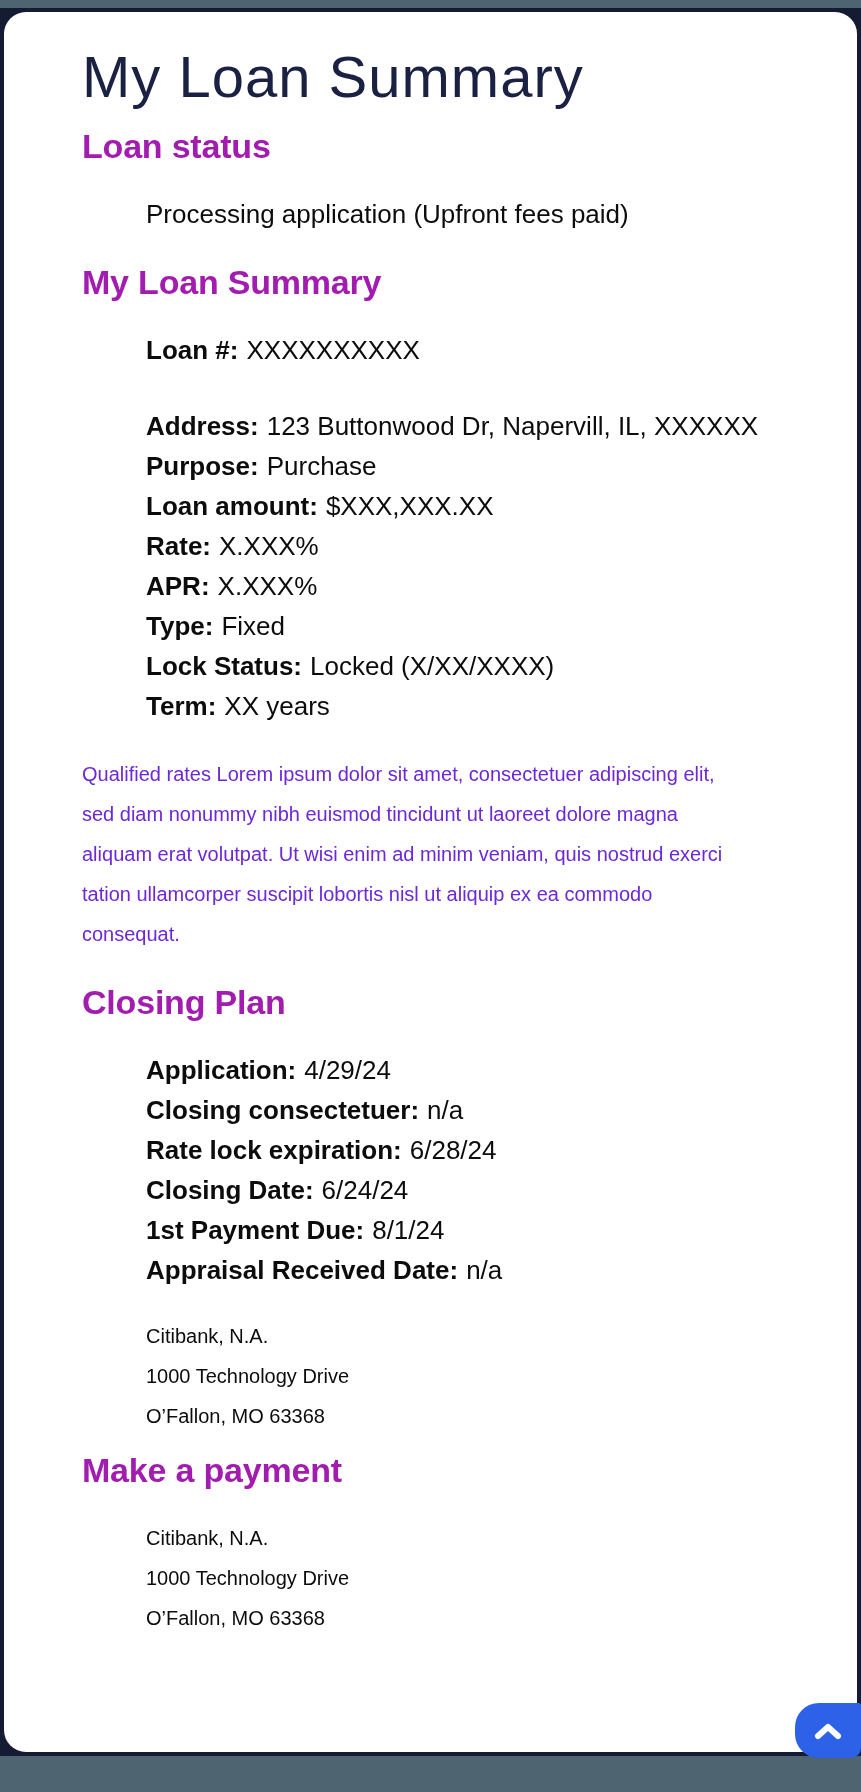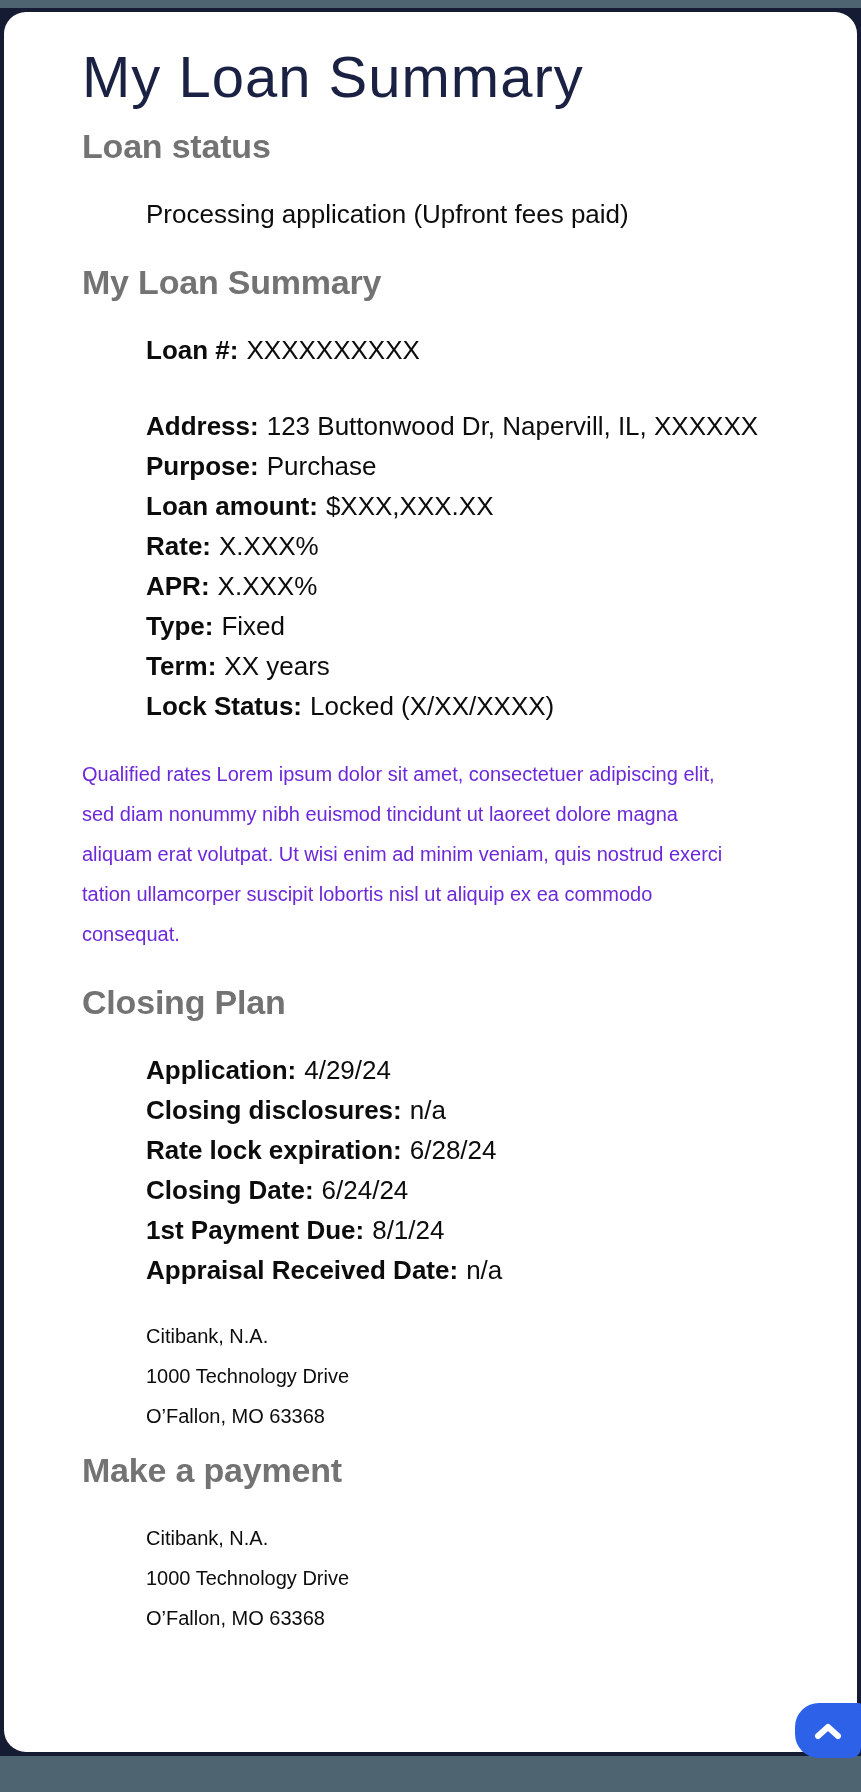--- a/index.html
+++ b/index.html
@@ -27,21 +27,21 @@
   .page-title {
     margin:30px 0 0;
     font-size:58px; line-height:70px;
     font-weight:400; letter-spacing:1px;
     color:#1A2142;
   }
   .section-heading {
     margin:26px 0 0;
     font-size:34px; line-height:44px;
     font-weight:700; letter-spacing:-0.2px;
-    color:#737373;
+    color:#a21caf;
   }
   .section-loan-status .section-heading { margin-top:12px; }
   .section-make-payment .section-heading { margin-top:12px; }
   .indent-row, .rows {
     margin:26px 0 0;
     padding-left:64px;
     font-size:26px; line-height:40px;
   }
   .rows.details-main { margin-top:36px; }
   .row .lbl { font-weight:700; }
@@ -83,35 +83,35 @@
       <div class="indent-row row">
         <span class="lbl">Loan #:</span><span class="val">XXXXXXXXXX</span>
       </div>
       <div class="rows details-main">
           <div class="row"><span class="lbl">Address:</span><span class="val">123 Buttonwood Dr, Napervill, IL, XXXXXX</span></div>
           <div class="row"><span class="lbl">Purpose:</span><span class="val">Purchase</span></div>
           <div class="row"><span class="lbl">Loan amount:</span><span class="val">$XXX,XXX.XX</span></div>
           <div class="row"><span class="lbl">Rate:</span><span class="val">X.XXX%</span></div>
           <div class="row"><span class="lbl">APR:</span><span class="val">X.XXX%</span></div>
           <div class="row"><span class="lbl">Type:</span><span class="val">Fixed</span></div>
+          <div class="row"><span class="lbl">Lock Status:</span><span class="val">Locked (X/XX/XXXX)</span></div>
           <div class="row"><span class="lbl">Term:</span><span class="val">XX years</span></div>
-          <div class="row"><span class="lbl">Lock Status:</span><span class="val">Locked (X/XX/XXXX)</span></div>
         </div>
       <p class="disclaimer">Qualified rates Lorem ipsum dolor sit amet, consectetuer adipiscing elit,
 sed diam nonummy nibh euismod tincidunt ut laoreet dolore magna
 aliquam erat volutpat. Ut wisi enim ad minim veniam, quis nostrud exerci
 tation ullamcorper suscipit lobortis nisl ut aliquip ex ea commodo
 consequat.</p>
     </section>
 
     <section class="section-closing-plan">
       <h2 class="section-heading">Closing Plan</h2>
       <div class="rows">
           <div class="row"><span class="lbl">Application:</span><span class="val">4/29/24</span></div>
-          <div class="row"><span class="lbl">Closing disclosures:</span><span class="val">n/a</span></div>
+          <div class="row"><span class="lbl">Closing consectetuer:</span><span class="val">n/a</span></div>
           <div class="row"><span class="lbl">Rate lock expiration:</span><span class="val">6/28/24</span></div>
           <div class="row"><span class="lbl">Closing Date:</span><span class="val">6/24/24</span></div>
           <div class="row"><span class="lbl">1st Payment Due:</span><span class="val">8/1/24</span></div>
           <div class="row"><span class="lbl">Appraisal Received Date:</span><span class="val">n/a</span></div>
         </div>
     </section>
 
     <section class="section-contact-us">
       <div class="rows">
           <div class="addr-line">Citibank, N.A.</div>

